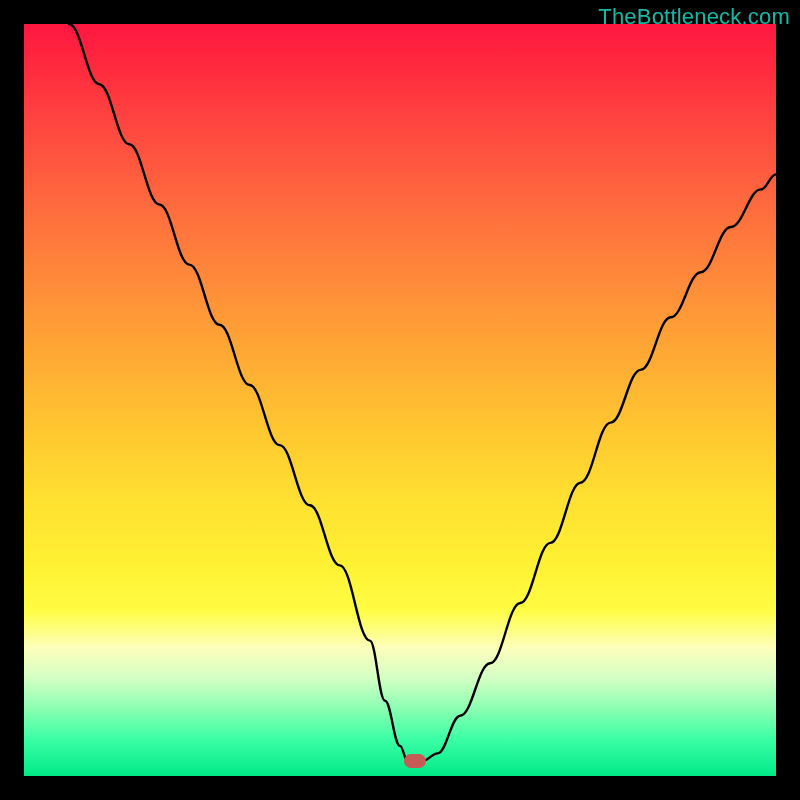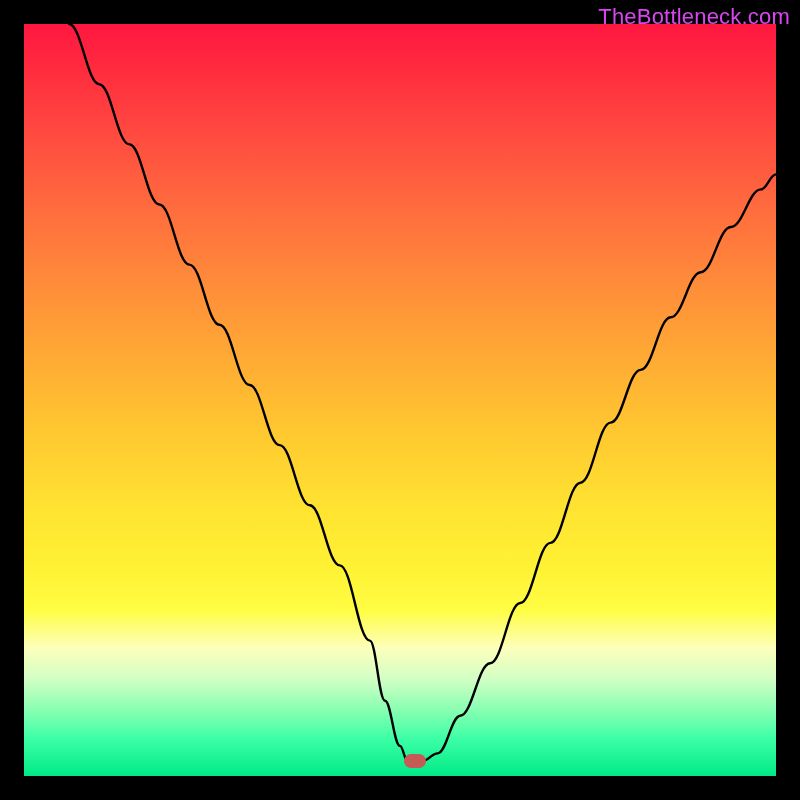--- a/index.html
+++ b/index.html
@@ -39,21 +39,21 @@
       #fdffbc 83%,
       #d3ffc4 87%,
       #8cffb2 91%,
       #3dffa6 95%,
       #00e986 100%);
   }
   .watermark {
     position: absolute;
     top: 4px;
     right: 10px;
-    color: #d946ef;
+    color: #14b8a6;
     font-size: 22px;
     font-weight: 500;
     letter-spacing: 0.2px;
     user-select: none;
   }
   svg.curve {
     position: absolute;
     left: 0;
     top: 0;
     width: 752px;

